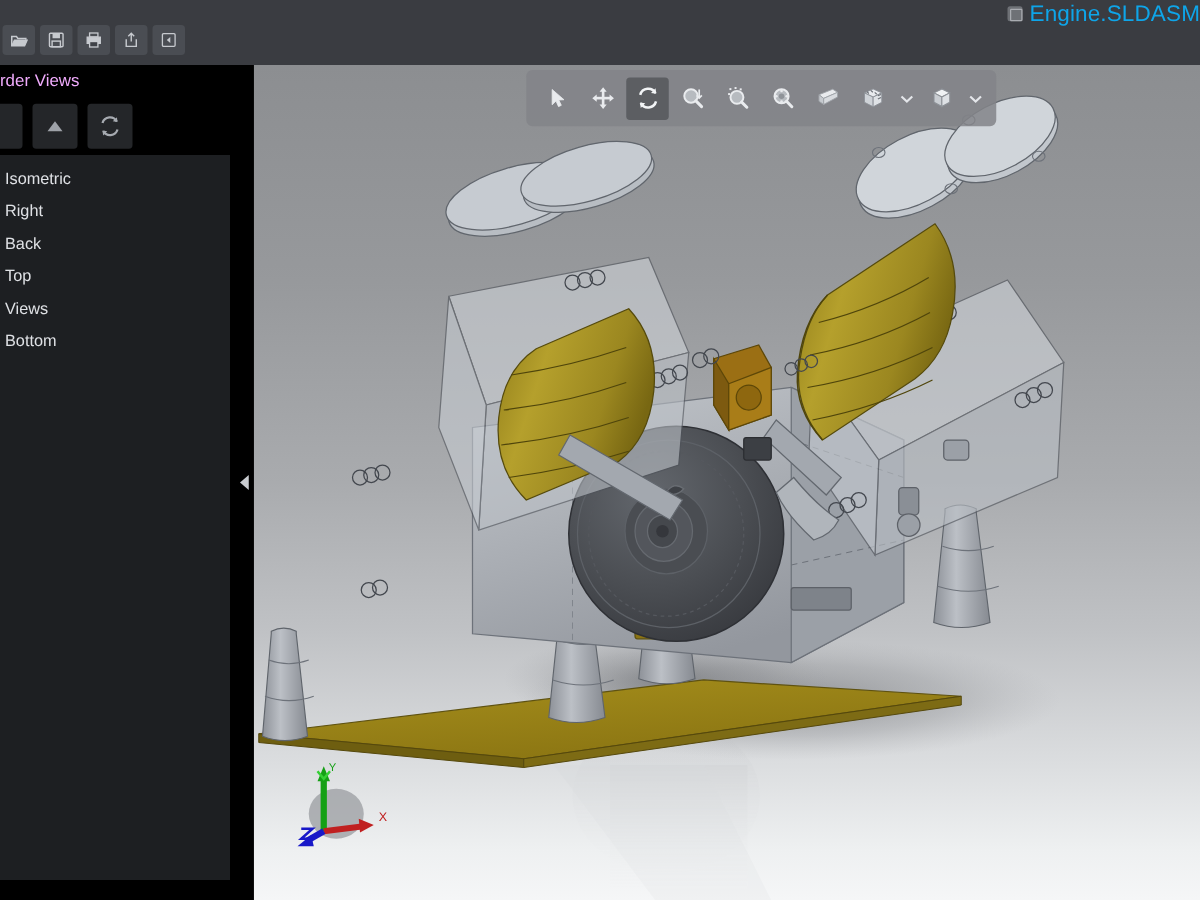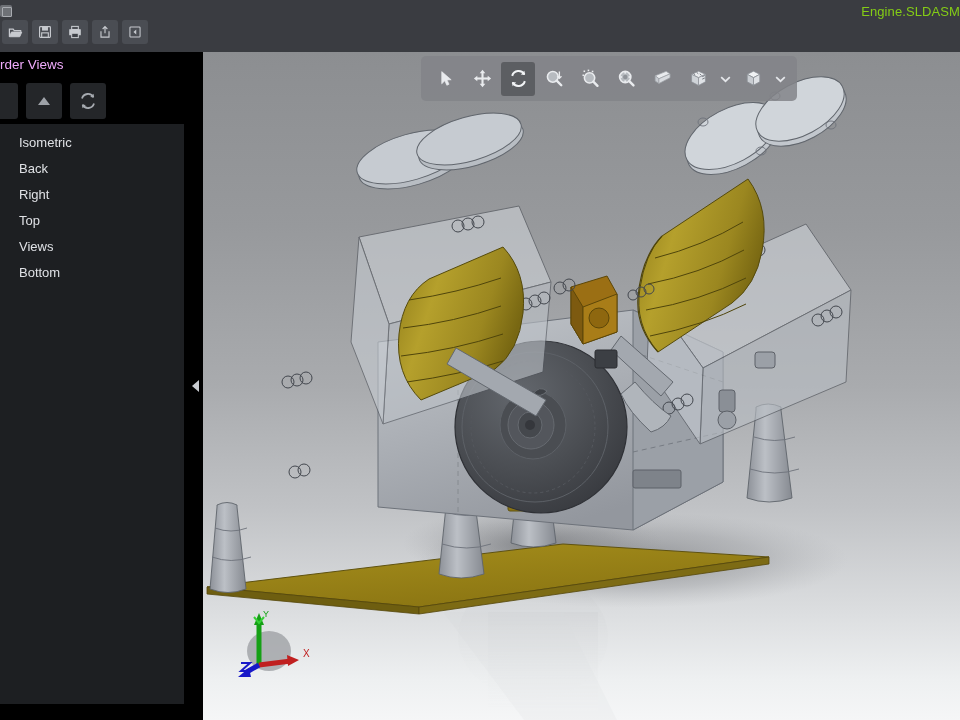--- a/index.html
+++ b/index.html
@@ -11,23 +11,23 @@
   }
   #app { position: relative; width: 960px; height: 720px; overflow: hidden; }
 
   
   .titlebar {
     position: absolute; left: 0; top: 0; width: 960px; height: 52px;
     background: #3a3c41;
   }
   .title-text {
     position: absolute; left: 0; top: 0; width: 960px; height: 22px;
-    display: flex; align-items: center; justify-content: space-between;
+    display: flex; align-items: center; justify-content: flex-end;
     gap: 6px;
-    font-size: 13px; color: #84cc16; letter-spacing: .1px;
+    font-size: 18px; color: #0ea5e9; letter-spacing: .1px;
   }
   .title-icon {
     width: 12px; height: 12px; border-radius: 2px;
     background: #6e7176; position: relative; flex: none;
   }
   .title-icon::after {
     content: ""; position: absolute; left: 2px; top: 2px;
     width: 8px; height: 8px; border: 1px solid #a9acb1; border-radius: 1px;
   }
 
@@ -99,21 +99,21 @@
   }
 
   .dropdown {
     position: absolute; left: 0; top: 72px;
     width: 184px; height: 580px;
     background: #1d1f22;
     padding-top: 6px;
   }
   .dd-item {
     height: 26px; line-height: 26px;
-    padding-left: 19px;
+    padding-left: 4px;
     font-size: 13px; color: #dfe1e5;
     cursor: pointer; white-space: nowrap;
   }
 
   .collapse-handle {
     position: absolute; left: 187px; top: 52px;
     width: 16px; height: 668px;
     background: #000;
     display: flex; align-items: center; justify-content: center;
     cursor: pointer;
@@ -499,22 +499,22 @@
           <path d="M3 6.4 A6.2 6.2 0 0 1 14.4 5.2"></path>
           <path d="M15 11.6 A6.2 6.2 0 0 1 3.6 12.8"></path>
           <path d="M14.5 1.7 L15 5.6 L11.2 5" fill="#a6aab0" stroke="none"></path>
           <path d="M3.5 16.3 L3 12.4 L6.8 13" fill="#a6aab0" stroke="none"></path>
         </svg>
       </div>
     </div>
 
     <div class="dropdown">
       <div class="dd-item">Isometric</div>
+      <div class="dd-item">Right</div>
       <div class="dd-item">Back</div>
-      <div class="dd-item">Right</div>
       <div class="dd-item">Top</div>
       <div class="dd-item">Views</div>
       <div class="dd-item">Bottom</div>
     </div>
   </div>
 
   <div class="collapse-handle">
     <svg width="9" height="14" viewBox="0 0 9 14">
       <polygon points="8,1 8,13 1,7" fill="#c9ccd1"></polygon>
     </svg>

